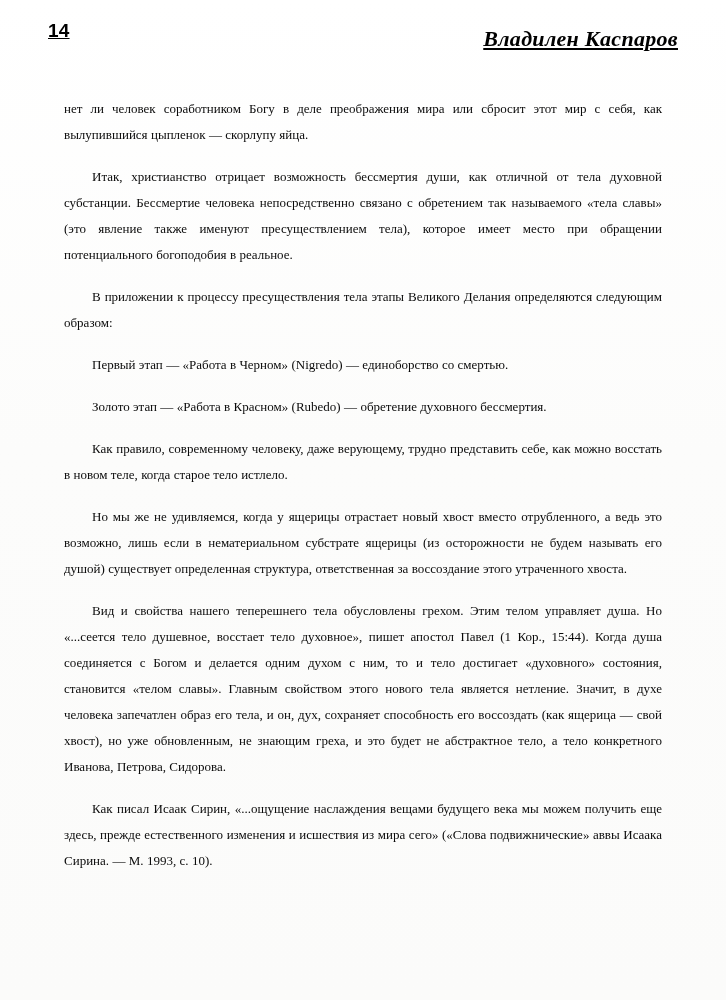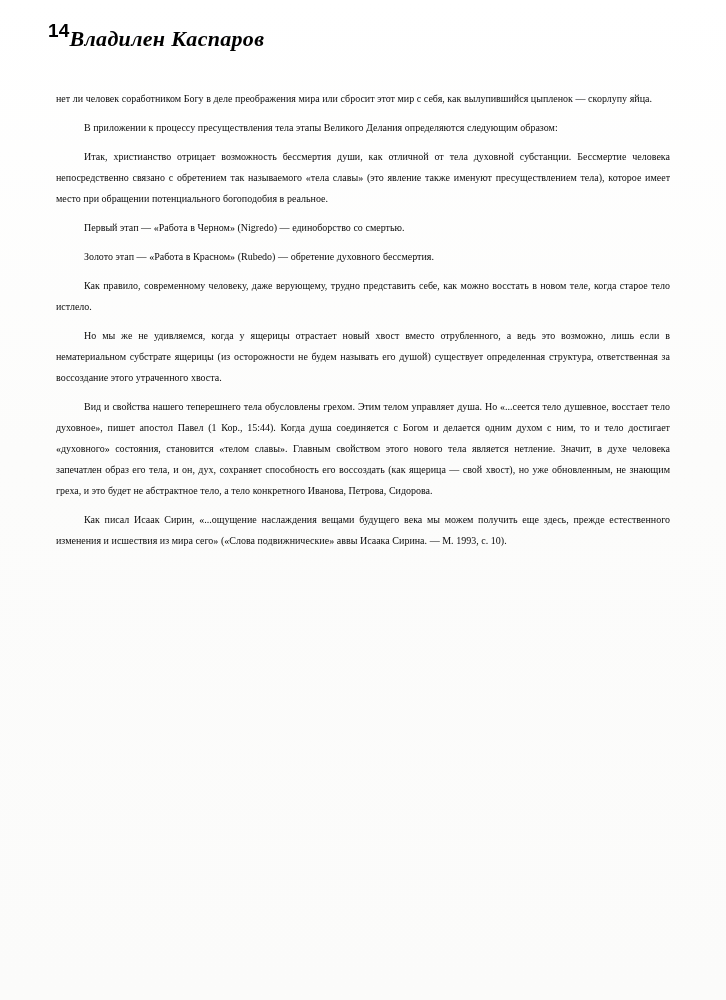--- a/index.html
+++ b/index.html
@@ -38,20 +38,22 @@
 
   
   .running-head {
     position: absolute;
     left: 48px;
     right: 48px;
     top: 14px;
     height: 34px;
     display: flex;
     align-items: center;
+    justify-content: space-between;
+    text-decoration: underline;
   }
   .folio {
     font-family: "Liberation Sans", "DejaVu Sans", sans-serif;
     font-weight: bold;
     font-size: 19px;
     color: #000;
     letter-spacing: 0.2px;
   }
   .author-name {
     font-family: "Liberation Serif", "DejaVu Serif", serif;
@@ -65,25 +67,25 @@
   }
 
   
   .text-block {
     position: absolute;
     left: 48px;
     top: 80px;
     width: 630px;
   }
   .para {
-    margin: 8px;
+    margin: 16px;
     text-align: justify;
     text-justify: inter-word;
-    font-size: 10px;
-    line-height: 21px;
+    font-size: 13px;
+    line-height: 26px;
     color: #0a0a0a;
     text-indent: 28px;
     hyphens: manual;
     word-spacing: 0.1px;
   }
   .para.no-indent {
     text-indent: 0;
   }
   .para.last-line-left {
     text-align-last: left;
@@ -95,22 +97,22 @@
 <div class="page">
   <div class="page-inner">
 
     <div class="running-head">
       <span class="folio">14</span>
       <span class="author-name">Владилен Каспаров</span>
     </div>
 
     <div class="text-block" id="body-text-block">
         <p class="para no-indent">нет ли человек соработником Богу в деле преображения мира или сбросит этот мир с себя, как вылупившийся цыпленок — скорлупу яйца.</p>
+        <p class="para">Итак, христианство отрицает возможность бессмертия души, как отличной от тела духовной субстанции. Бессмертие человека непосредственно связано с обретением так называемого «тела славы» (это явление также именуют пресуществлением тела), которое имеет место при обращении потенциального богоподобия в реальное.</p>
         <p class="para">В приложении к процессу пресуществления тела этапы Великого Делания определяются следующим образом:</p>
-        <p class="para">Итак, христианство отрицает возможность бессмертия души, как отличной от тела духовной субстанции. Бессмертие человека непосредственно связано с обретением так называемого «тела славы» (это явление также именуют пресуществлением тела), которое имеет место при обращении потенциального богоподобия в реальное.</p>
         <p class="para">Первый этап — «Работа в Черном» (Nigredo) — единоборство со смертью.</p>
         <p class="para">Золото этап — «Работа в Красном» (Rubedo) — обретение духовного бессмертия.</p>
         <p class="para">Как правило, современному человеку, даже верующему, трудно представить себе, как можно восстать в новом теле, когда старое тело истлело.</p>
         <p class="para">Но мы же не удивляемся, когда у ящерицы отрастает новый хвост вместо отрубленного, а ведь это возможно, лишь если в нематериальном субстрате ящерицы (из осторожности не будем называть его душой) существует определенная структура, ответственная за воссоздание этого утраченного хвоста.</p>
         <p class="para">Вид и свойства нашего теперешнего тела обусловлены грехом. Этим телом управляет душа. Но «...сеется тело душевное, восстает тело духовное», пишет апостол Павел (1 Кор., 15:44). Когда душа соединяется с Богом и делается одним духом с ним, то и тело достигает «духовного» состояния, становится «телом славы». Главным свойством этого нового тела является нетление. Значит, в духе человека запечатлен образ его тела, и он, дух, сохраняет способность его воссоздать (как ящерица — свой хвост), но уже обновленным, не знающим греха, и это будет не абстрактное тело, а тело конкретного Иванова, Петрова, Сидорова.</p>
         <p class="para last-line-left">Как писал Исаак Сирин, «...ощущение наслаждения вещами будущего века мы можем получить еще здесь, прежде естественного изменения и исшествия из мира сего» («Слова подвижнические» аввы Исаака Сирина. — М. 1993, с. 10).</p>
       </div>
 
   </div>
 </div>

